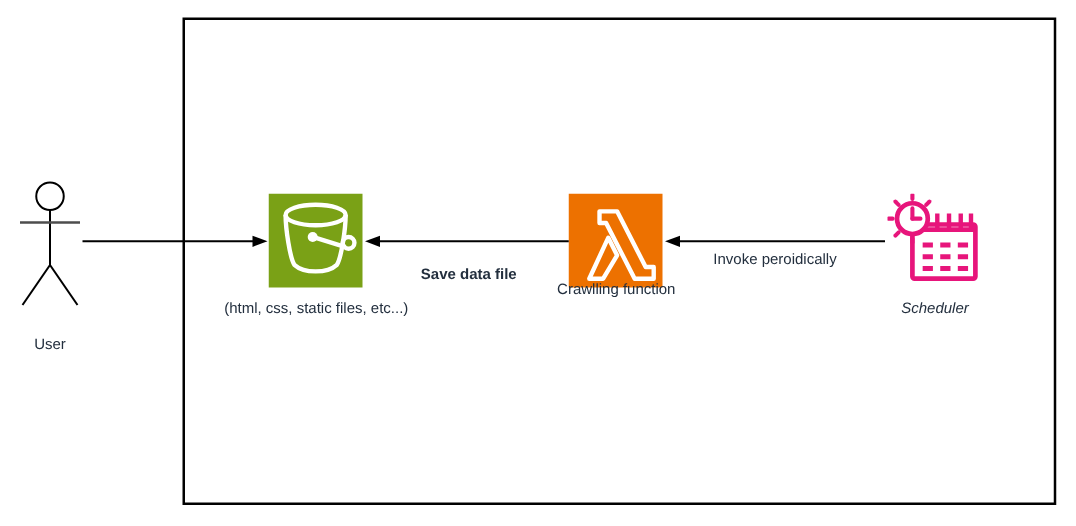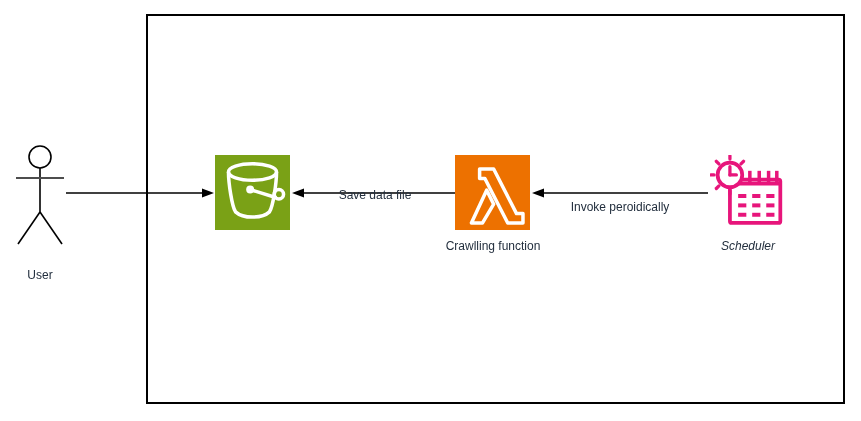--- a/index.html
+++ b/index.html
@@ -6,24 +6,24 @@
   body{font-family:"Liberation Sans","DejaVu Sans",sans-serif;}
   .canvas{position:relative;width:861px;height:421px;background:#ffffff;overflow:hidden;}
   .boundary{position:absolute;left:146px;top:14px;width:699px;height:390px;border:2px solid #000;box-sizing:border-box;background:transparent;}
   .node-icon{position:absolute;width:75px;height:75px;}
   .icon-s3{left:215px;top:155px;background:#7AA116;}
   .icon-lambda{left:455px;top:155px;background:#ED7100;}
   .icon-scheduler{left:710px;top:155px;background:transparent;}
   .node-label{position:absolute;color:#232F3E;font-size:12px;line-height:15px;text-align:center;white-space:nowrap;}
   .lbl-user{left:9px;top:268px;width:62px;}
   .lbl-s3{left:122px;top:239px;width:262px;}
-  .lbl-lambda{left:422px;top:239px;width:142px;}
+  .lbl-lambda{left:422px;top:224px;width:142px;}
   .lbl-scheduler{left:677px;top:239px;width:142px;font-style:italic;}
   .edge-label{position:absolute;color:#232F3E;font-size:12px;text-align:center;white-space:nowrap;}
-  .lbl-save{left:305px;top:188px;width:140px;}
+  .lbl-save{left:305px;top:212px;width:140px;font-weight:bold;}
   .lbl-invoke{left:550px;top:200px;width:140px;}
   .overlay{position:absolute;left:0;top:0;width:861px;height:421px;pointer-events:none;}
   .actor-svg{position:absolute;left:10px;top:142px;width:62px;height:108px;}
 </style>
 </head>
 <body>
 
 <div class="canvas">
 
   <div class="boundary"></div>
@@ -44,20 +44,21 @@
       <g stroke="#fff" stroke-width="3" fill="none">
         <ellipse cx="32" cy="14.5" rx="20.5" ry="7"></ellipse>
         <path d="M11.5,14.5 C11.5,24 14.5,44 17.5,48.5 C24,54.5 40,54.5 46.5,48.5 C49.5,44 52.5,24 52.5,14.5"></path>
         <line x1="30" y1="29.5" x2="52.5" y2="36.5"></line>
         <circle cx="54.5" cy="33.5" r="4"></circle>
       </g>
       <circle cx="30" cy="29.5" r="3.4" fill="#fff"></circle>
     </svg>
   </div>
   <div class="node-label lbl-s3">
+    <div>(html, css, static files, etc...)</div>
   </div>
 
   <div class="node-icon icon-lambda">
     <svg width="75" height="75" viewBox="0 0 64 64">
       <g stroke="#fff" stroke-width="3" fill="none" stroke-linejoin="round">
         <path d="M21,12 L33,12 L52.5,50 L58,50 L58,58 L45,58 L25.5,20 L21,20 Z"></path>
         <path d="M27,30 L33,42 L23.5,58 L14,58 Z"></path>
       </g>
     </svg>
   </div>

